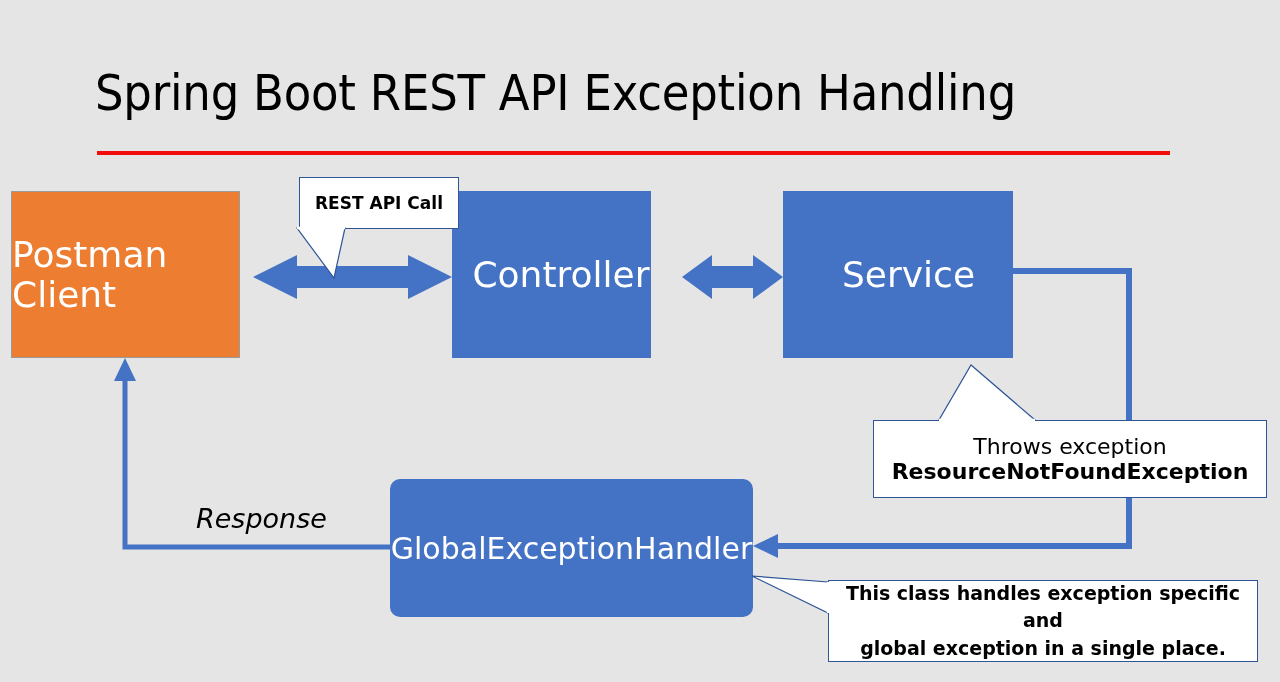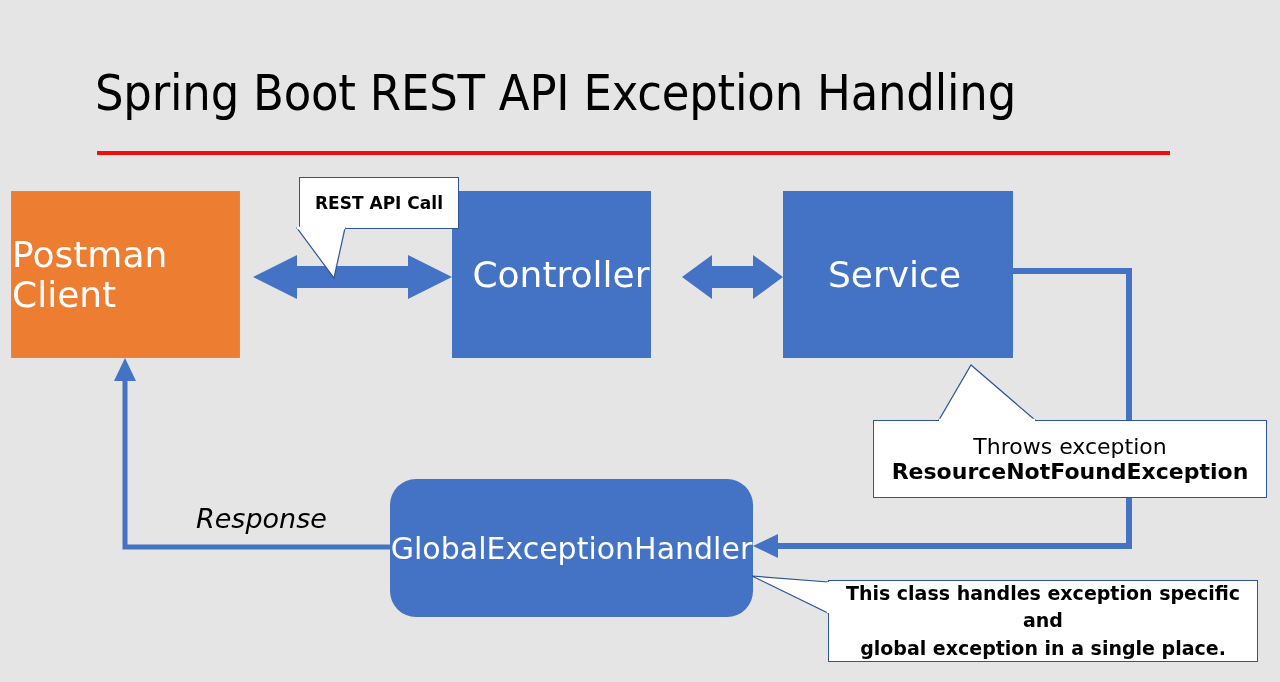--- a/index.html
+++ b/index.html
@@ -63,27 +63,27 @@
     width: 199px; height: 167px;
     background: #4472C4;
     justify-content: center;
     padding-left: 19px;
   }
   #node-service {
     left: 783px; top: 191px;
     width: 230px; height: 167px;
     background: #4472C4;
     justify-content: flex-start;
-    padding-left: 45px;
+    padding-left: 59px;
   }
   #node-geh {
     left: 390px; top: 479px;
     width: 363px; height: 138px;
     background: #4472C4;
-    border-radius: 26px;
+    border-radius: 10px;
     justify-content: center;
     font-size: 30px;
   }
 
   
   .callout {
     position: absolute;
     box-sizing: border-box;
     background: #ffffff;
     border: 1px solid #2F5597;

